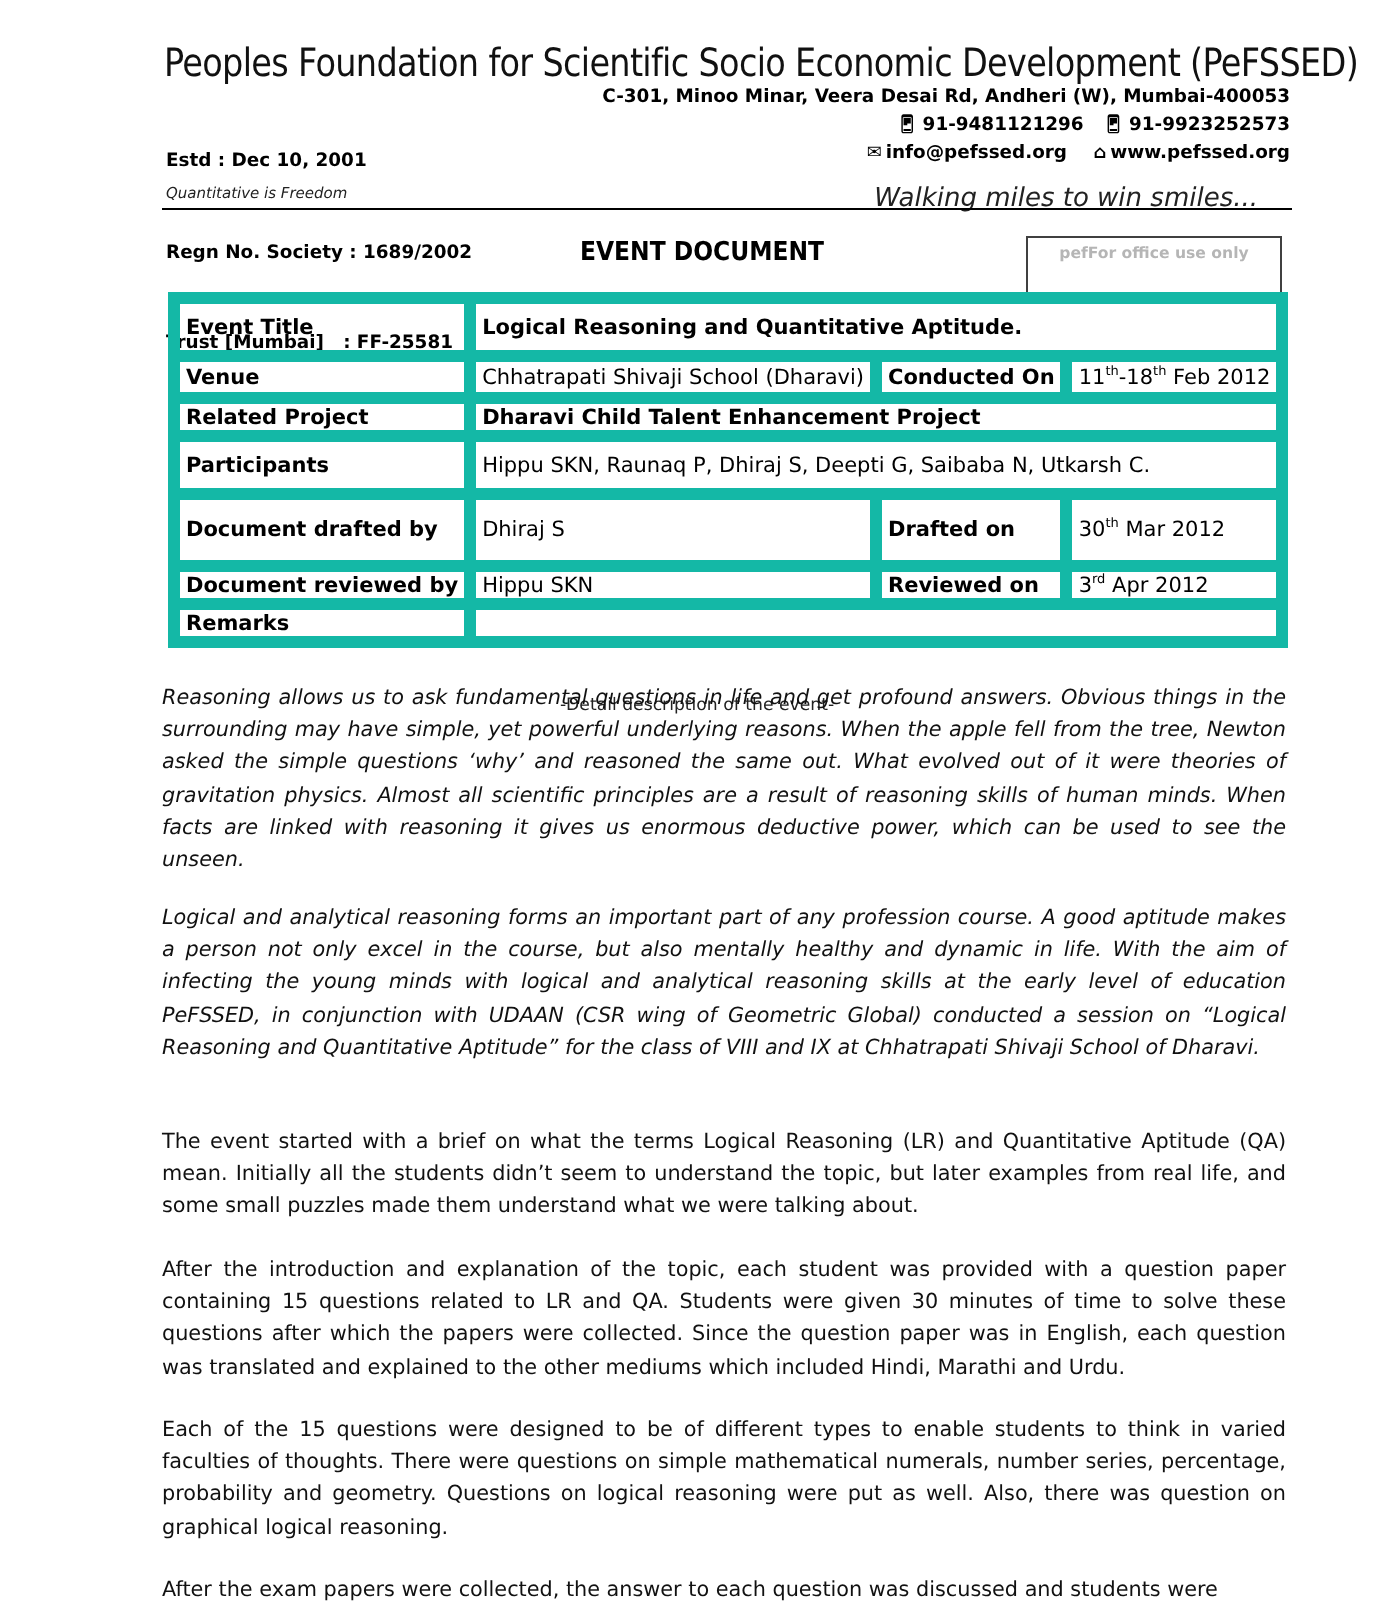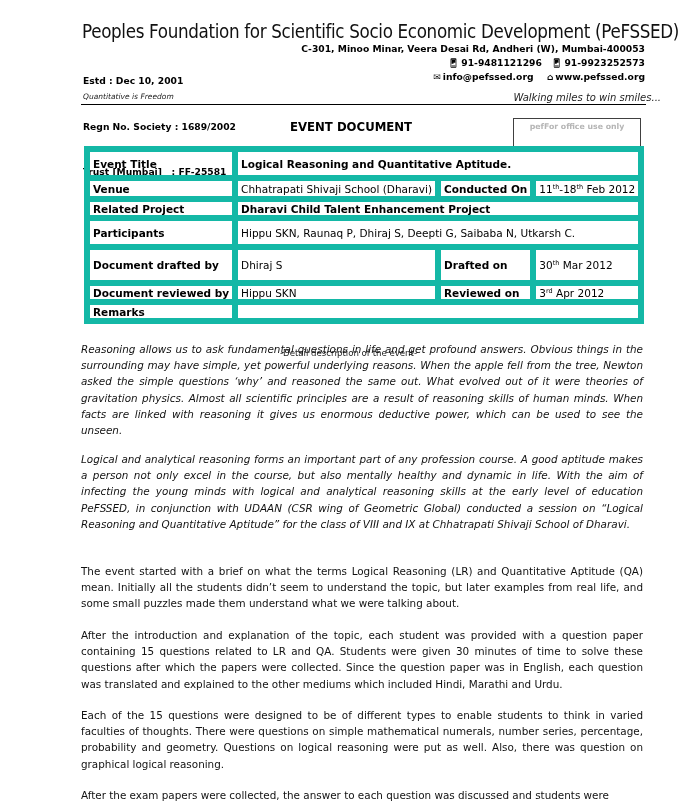--- a/index.html
+++ b/index.html
@@ -8,21 +8,21 @@
 
   .org-name { position: absolute; left: 82px; top: 20px; font-size: 19.5px; font-family: "DejaVu Sans", sans-serif; letter-spacing: -0.4px; white-space: nowrap; transform: scaleX(0.86); transform-origin: left top; color: #111; }
 
   .meta-left { position: absolute; left: 83px; top: 42px; font-size: 9.2px; font-weight: bold; line-height: 13.5px; }
   .meta-left div { white-space: pre; margin-top: 32px; }
   .meta-right { position: absolute; right: 52px; top: 42px; font-size: 9.2px; font-weight: bold; line-height: 13.5px; text-align: right; }
   .meta-right div { white-space: nowrap; }
   .ico { display: inline-block; font-size: 9px; margin-right: 2px; margin-left: 6px; }
 
   .tagline-left { position: absolute; left: 83px; top: 92px; font-size: 7.5px; font-style: italic; color: #222; }
-  .tagline-right { position: absolute; right: 36px; top: 92px; font-size: 10px; font-style: italic; color: #222; }
+  .tagline-right { position: absolute; right: 68px; top: 92px; font-size: 13px; font-style: italic; color: #222; }
   .header-rule { position: absolute; left: 81px; top: 104px; width: 565px; height: 0; border-top: 1.3px solid #000; }
 
   .doc-title { position: absolute; left: 290px; top: 119px; font-size: 13px; font-weight: bold; transform: scaleX(0.9); transform-origin: left top; white-space: nowrap; }
   .office-box { position: absolute; left: 513px; top: 118px; width: 128px; height: 30px; border: 1px solid #404040; box-sizing: border-box; font-size: 7.8px; font-weight: bold; color: #b5b5b5; text-align: center; line-height: 16px; }
 
   table.info { position: absolute; left: 84px; top: 146px; width: 559px; border-collapse: collapse; font-size: 10.5px; }
   table.info td { border: 6px solid #14b8a6; padding: 0 3px; vertical-align: middle; white-space: nowrap; }
   table.info td.lbl { font-weight: bold; width: 138px; }
   table.info td.b { font-weight: bold; }
   sup { font-size: 6.5px; vertical-align: super; line-height: 0; }

